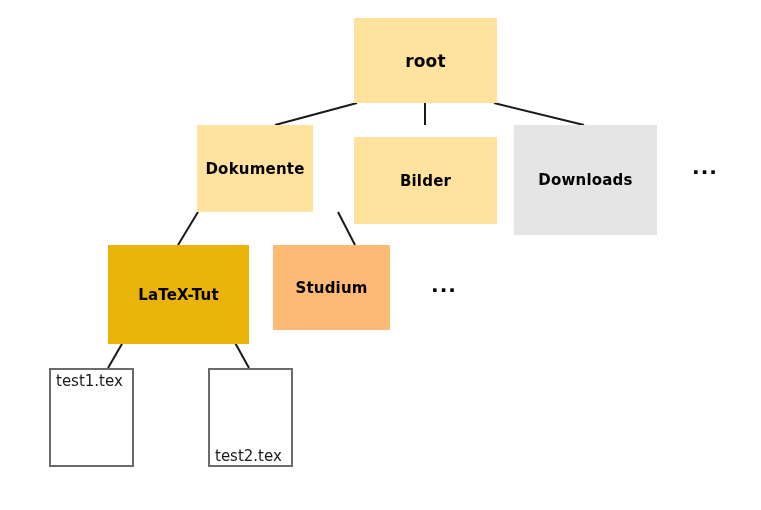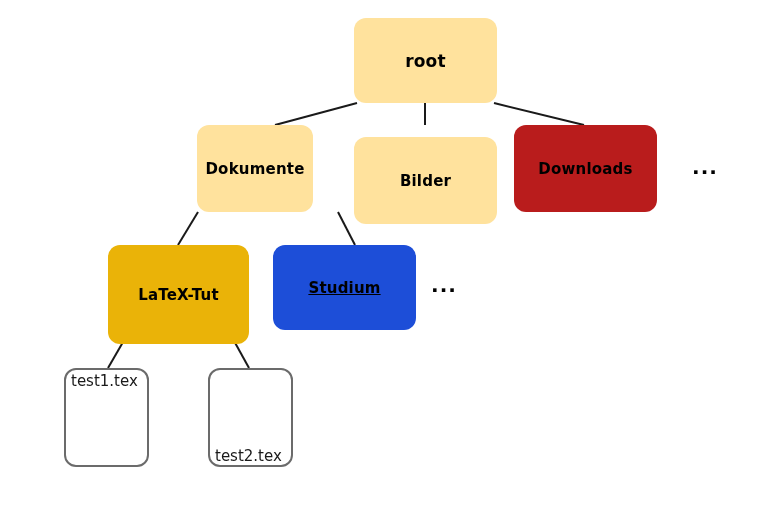--- a/index.html
+++ b/index.html
@@ -28,21 +28,20 @@
     height: 510px;
     pointer-events: none;
   }
   .node {
     position: absolute;
     box-sizing: border-box;
     display: flex;
     align-items: center;
     justify-content: center;
     text-align: center;
-    border-radius: 12px;
   }
   .node.folder {
     background: #ffe29d;
     border: none;
     color: #000000;
     font-weight: bold;
     font-size: 15px;
     letter-spacing: 0.2px;
   }
   .node.folder.root-node {
@@ -90,33 +89,33 @@
   </div>
 
   <div class="node folder" style="left: 197px; top: 125px; width: 116px; height: 87px; background: rgb(255, 226, 157);">
     <span>Dokumente</span>
   </div>
 
   <div class="node folder" style="left: 354px; top: 125px; width: 143px; height: 87px; background: rgb(255, 226, 157); margin-top: 12px;">
     <span>Bilder</span>
   </div>
 
-  <div class="node folder" style="left: 514px; top: 125px; width: 143px; height: 87px; background: #b91c1c;">
+  <div class="node folder" style="left: 514px; top: 125px; width: 143px; height: 110px; background: #e5e5e5;">
     <span>Downloads</span>
   </div>
 
   <div class="node folder" style="left: 108px; top: 245px; width: 141px; height: 99px; background: #eab308;">
     <span>LaTeX-Tut</span>
   </div>
 
-  <div class="node folder" style="left: 273px; top: 245px; width: 143px; height: 85px; background: #1d4ed8; text-decoration: underline;">
+  <div class="node folder" style="left: 273px; top: 245px; width: 117px; height: 85px; background: #fdba74;">
     <span>Studium</span>
   </div>
 
-  <div class="node file" style="left: 64px; top: 368px; width: 85px; height: 99px; background: rgb(255, 255, 255); border-color: rgb(107, 107, 107);">
+  <div class="node file" style="left: 49px; top: 368px; width: 85px; height: 99px; background: rgb(255, 255, 255); border-color: rgb(107, 107, 107);">
     <span>test1.tex</span>
   </div>
 
   <div class="node file" style="left: 208px; top: 368px; width: 85px; height: 99px; background: rgb(255, 255, 255); border-color: rgb(107, 107, 107); align-items: flex-end;">
     <span>test2.tex</span>
   </div>
 
   <div class="ellipsis" style="left: 705px; top: 172px;">···</div>
   <div class="ellipsis" style="left: 444px; top: 290px;">···</div>
 

